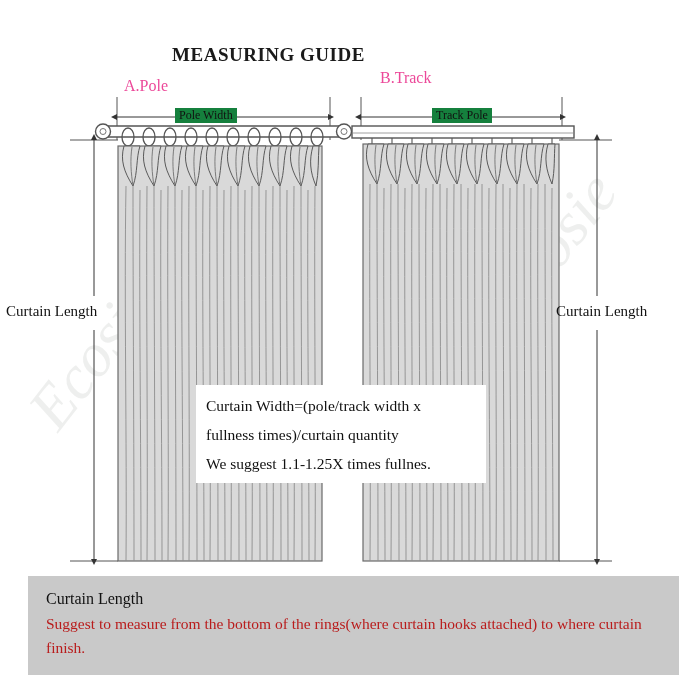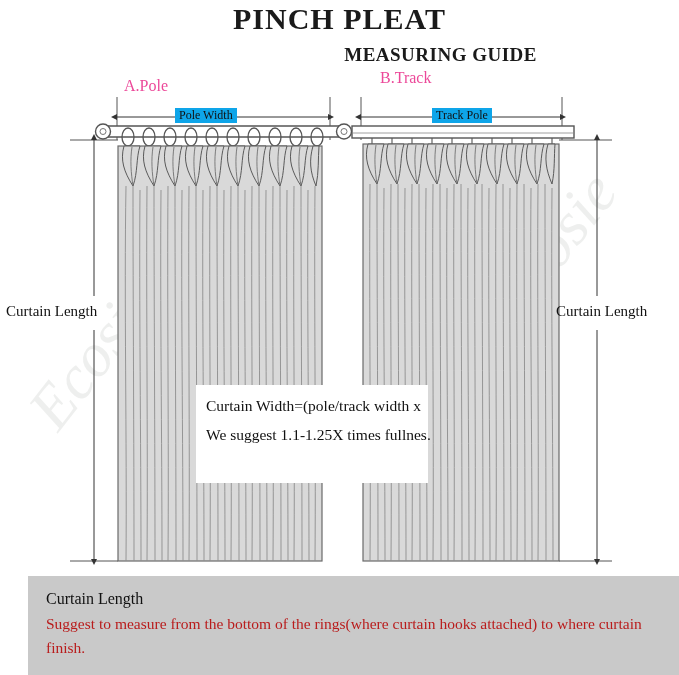--- a/index.html
+++ b/index.html
@@ -28,56 +28,56 @@
     text-align: center;
     font-size: 30px;
     font-weight: bold;
     letter-spacing: 1px;
   }
   .subtitle {
     position: absolute;
     top: 44px;
     left: 0;
     width: 537px;
-    text-align: right;
+    text-align: center;
     font-size: 19px;
     font-weight: bold;
     letter-spacing: 0.5px;
   }
   .panel-label {
     position: absolute;
     font-size: 16px;
     color: #ec4899;
   }
   .panel-label.a { left: 124px; top: 77px; }
   .panel-label.b { left: 380px; top: 69px; }
 
   .dim-label {
     position: absolute;
     font-size: 12px;
     color: #111;
-    background: #0ea5e9;
+    background: #15803d;
     padding: 0 4px;
   }
   .dim-label.pole { left: 175px; top: 108px; }
   .dim-label.track { left: 432px; top: 108px; }
 
   .side-label {
     position: absolute;
     font-size: 15px;
     color: #111;
   }
   .side-label.left { left: 6px; top: 303px; }
   .side-label.right { left: 556px; top: 303px; }
 
   .note-box {
     position: absolute;
     left: 196px;
     top: 385px;
-    width: 232px;
+    width: 290px;
     height: 98px;
     background: #ffffff;
     border: none;
     padding: 6px 10px 0 10px;
     box-sizing: border-box;
   }
   .note-line {
     font-size: 15.5px;
     line-height: 29px;
     color: #111;
@@ -125,21 +125,20 @@
   }
 </style>
 </head>
 <body>
 
 <div id="root">
 
   <div class="wm wm1">Ecosie</div>
   <div class="wm wm2">Ecosie</div>
 
-  <div class="title">PINCH PLEAT</div>
   <div class="subtitle">MEASURING GUIDE</div>
 
   <div class="panel-label a">A.Pole</div>
   <div class="panel-label b">B.Track</div>
 
   <svg class="diagram" width="679" height="675" viewBox="0 0 679 675">
     <defs>
       <marker id="arrS" markerWidth="8" markerHeight="8" refX="6" refY="3" orient="auto">
         <path d="M6,0 L0,3 L6,6 z" fill="#333"></path>
       </marker>
@@ -316,20 +315,21 @@
   </svg>
 
   <div class="dim-label pole">Pole Width</div>
   <div class="dim-label track">Track Pole</div>
 
   <div class="side-label left">Curtain Length</div>
   <div class="side-label right">Curtain Length</div>
 
   <div class="note-box">
     <div class="note-line">Curtain Width=(pole/track width x</div>
+    <div class="note-line">fullness times)/curtain quantity</div>
     <div class="note-line">We suggest 1.1-1.25X times fullnes.</div>
   </div>
 
   <div class="footer">
     <div class="footer-title">Curtain Length</div>
     <div class="footer-text">Suggest to measure from the bottom of the rings(where curtain hooks attached) to where curtain finish.</div>
   </div>
 
 </div>
 

